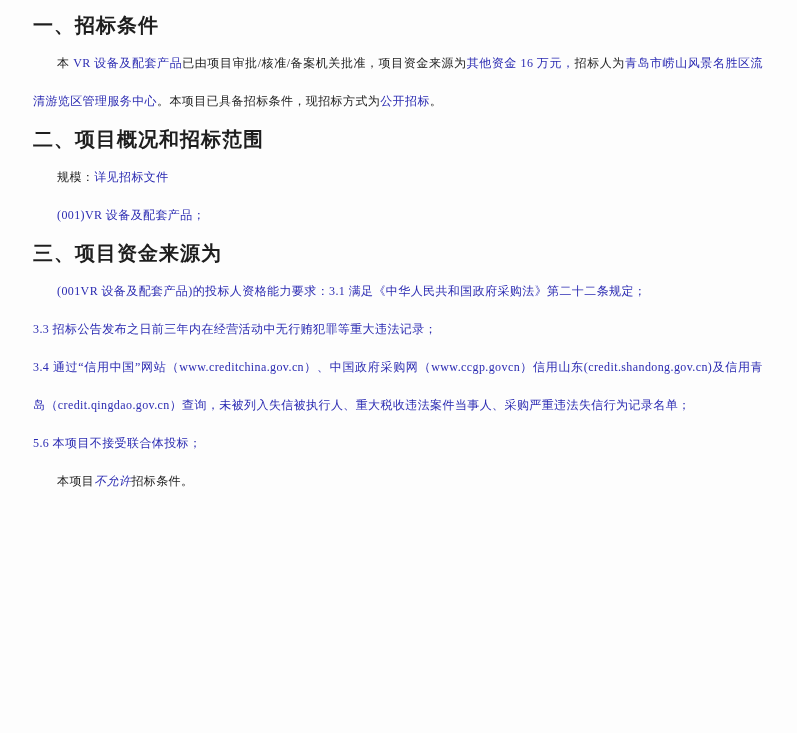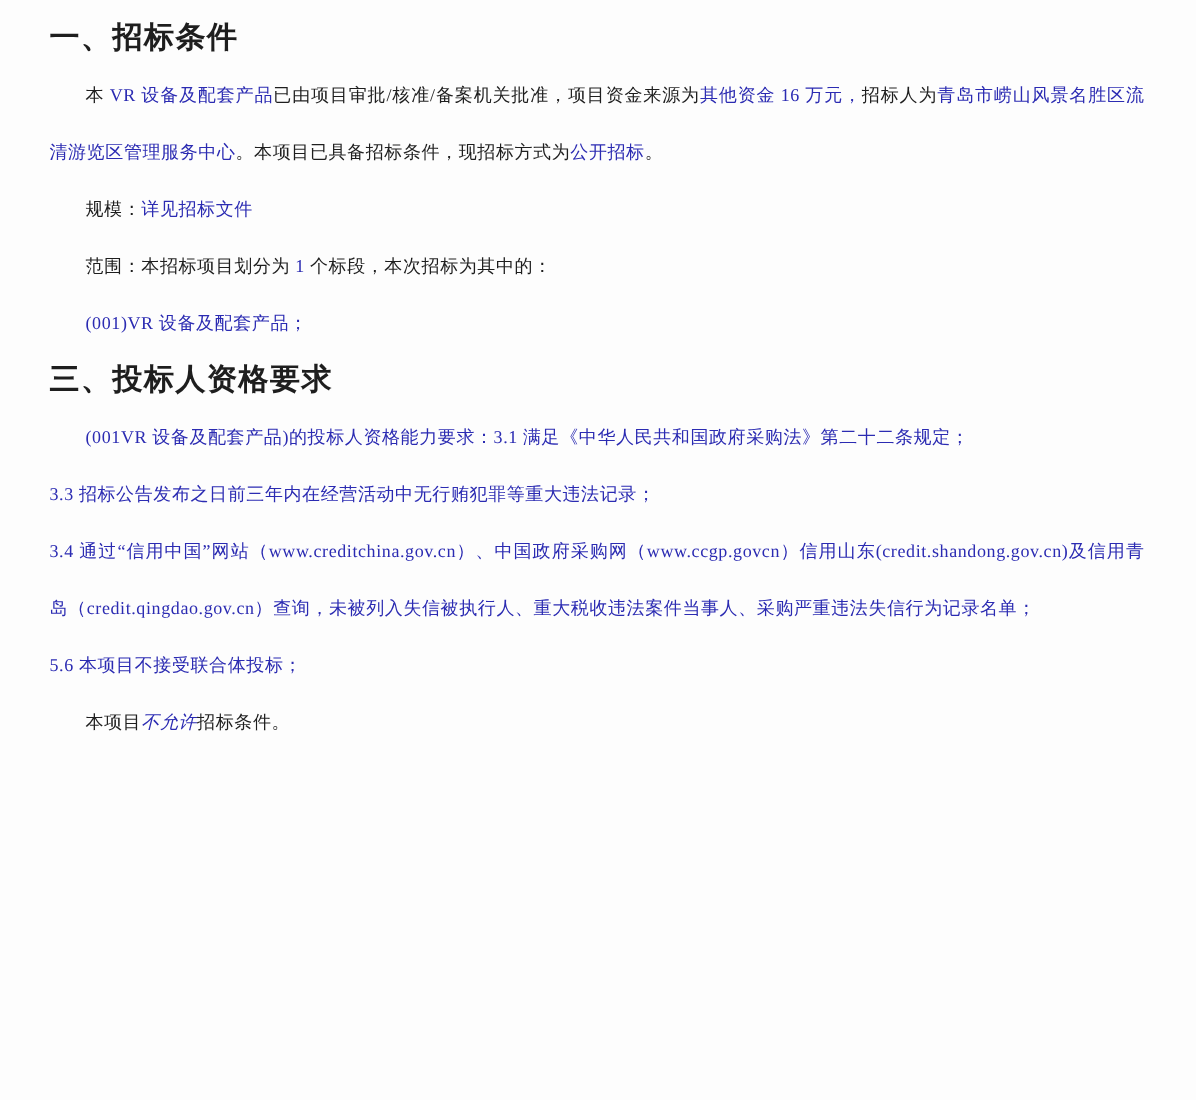--- a/index.html
+++ b/index.html
@@ -41,22 +41,22 @@
     font-style: italic;
     font-family: Liberation Mono, monospace;
   }
 </style>
 </head>
 <body>
 
 <main class="page">
     <h2 class="heading"><span class="black">一、招标条件</span></h2>
     <p class="para indent"><span class="black">本 </span><span class="blue">VR 设备及配套产品</span><span class="black">已由项目审批/核准/备案机关批准，项目资金来源为</span><span class="blue">其他资金 16 万元，</span><span class="black">招标人为</span><span class="blue">青岛市崂山风景名胜区流清游览区管理服务中心</span><span class="black">。本项目已具备招标条件，现招标方式为</span><span class="blue">公开招标</span><span class="black">。</span></p>
+    <h2 class="heading"><span class="black">二、项目概况和招标范围</span></h2>
     <p class="para indent"><span class="black">规模：</span><span class="blue">详见招标文件</span></p>
-    <p class="para indent"><span class="black">范围：本招标项目划分为 </span><span class="blue">1</span><span class="black"> 个标段，本次招标为其中的：</span></p>
     <p class="para indent"><span class="blue">(001)VR 设备及配套产品；</span></p>
-    <h2 class="heading"><span class="black">三、投标人资格要求</span></h2>
+    <h2 class="heading"><span class="black">三、项目资金来源为</span></h2>
     <p class="para indent"><span class="blue">(001VR 设备及配套产品)的投标人资格能力要求：3.1 满足《中华人民共和国政府采购法》第二十二条规定；</span></p>
     <p class="para"><span class="blue">3.3 招标公告发布之日前三年内在经营活动中无行贿犯罪等重大违法记录；</span></p>
     <p class="para"><span class="blue">3.4 通过“信用中国”网站（www.creditchina.gov.cn）、中国政府采购网（www.ccgp.govcn）信用山东(credit.shandong.gov.cn)及信用青岛（credit.qingdao.gov.cn）查询，未被列入失信被执行人、重大税收违法案件当事人、采购严重违法失信行为记录名单；</span></p>
     <p class="para"><span class="blue">5.6 本项目不接受联合体投标；</span></p>
     <p class="para indent"><span class="black">本项目</span><span class="blue italic">不允许</span><span class="black">招标条件。</span></p>
   </main>
 
 </body></html>

